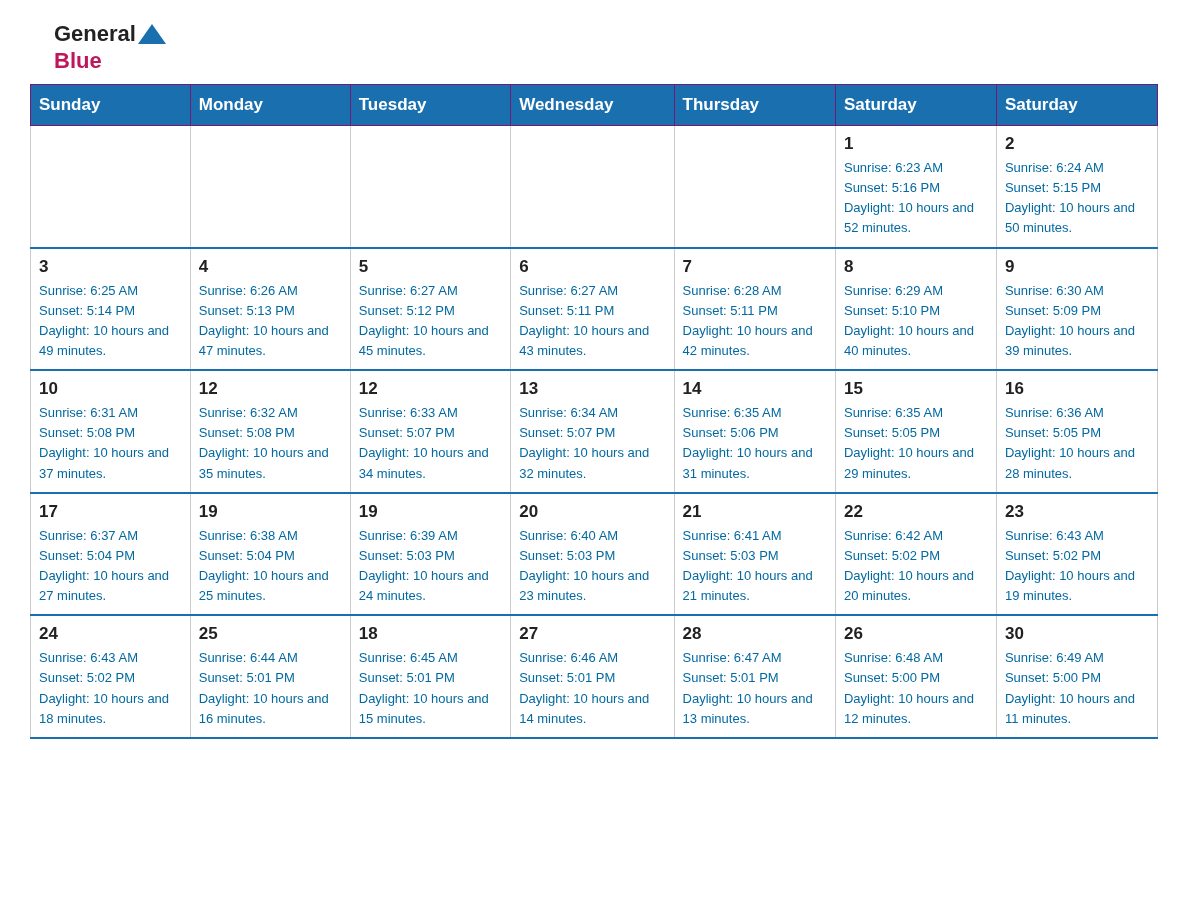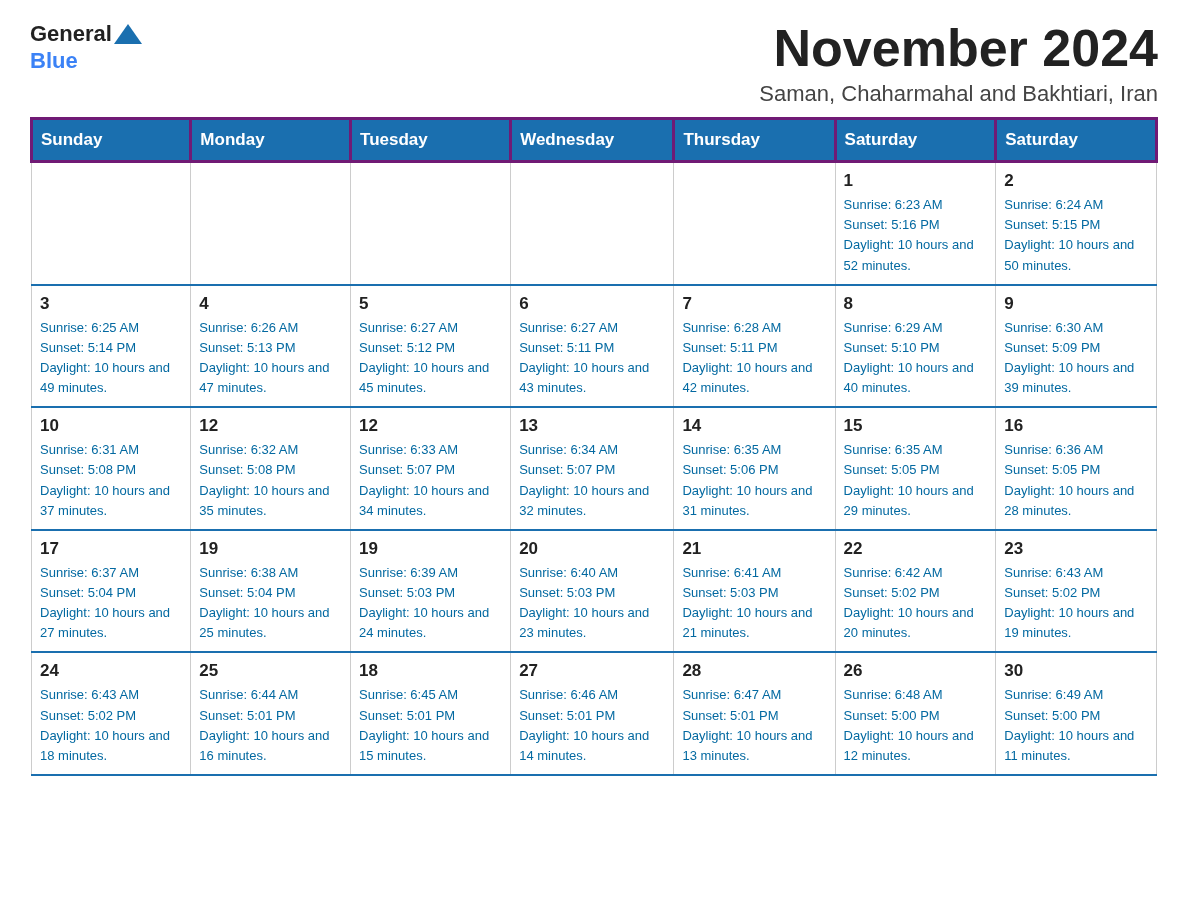--- a/index.html
+++ b/index.html
@@ -13,30 +13,31 @@
     .header-area {
       display: flex;
       justify-content: space-between;
       align-items: flex-start;
       margin-bottom: 10px;
     }
     .logo {
       display: flex;
       align-items: flex-end;
       gap: 4px;
+      margin-left: 24px;
     }
     .logo-text-general {
       font-size: 22px;
       font-weight: bold;
       color: #222;
     }
     .logo-text-blue {
       font-size: 22px;
       font-weight: bold;
-      color: #3b82f6;
+      color: #be185d;
     }
     .logo-icon {
       width: 28px;
       height: 28px;
     }
     .title-area {
       text-align: right;
     }
     .month-title {
       font-size: 52px;
@@ -54,21 +55,21 @@
       border-collapse: collapse;
       margin-top: 10px;
     }
     .calendar thead tr th {
       background: #1a6faf;
       color: #fff;
       font-size: 17px;
       font-weight: bold;
       padding: 10px 8px;
       text-align: left;
-      border: 3px solid #701a75;
+      border: 1px solid #701a75;
     }
     .calendar tbody tr {
       border-bottom: 2px solid #1a6faf;
     }
     .calendar tbody tr td {
       vertical-align: top;
       padding: 8px 8px;
       border: 1px solid #ccc;
       width: 170px;
       height: 110px;
@@ -102,24 +103,20 @@
         <span class="logo-text-general">General</span>
         <svg class="logo-icon" viewBox="0 0 28 28">
           <polygon points="14,4 28,24 0,24" fill="#1a6faf"></polygon>
         </svg>
       </div>
       <div>
         <span class="logo-text-blue">Blue</span>
       </div>
     </div>
   </div>
-  <div class="title-area">
-    <div class="month-title">November 2024</div>
-    <div class="location-title">Saman, Chaharmahal and Bakhtiari, Iran</div>
-  </div>
 </div>
 
 <table class="calendar">
   <thead>
     <tr>
     <th>Sunday</th>
         <th>Monday</th>
         <th>Tuesday</th>
         <th>Wednesday</th>
         <th>Thursday</th>

